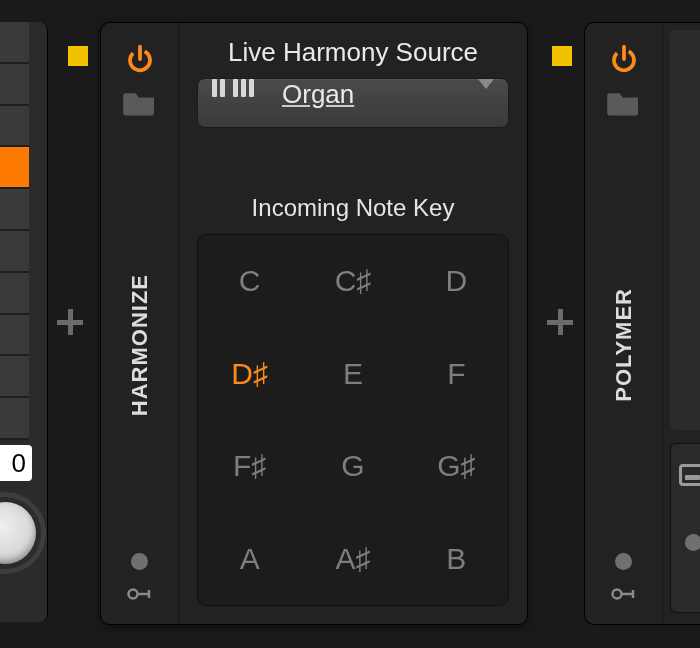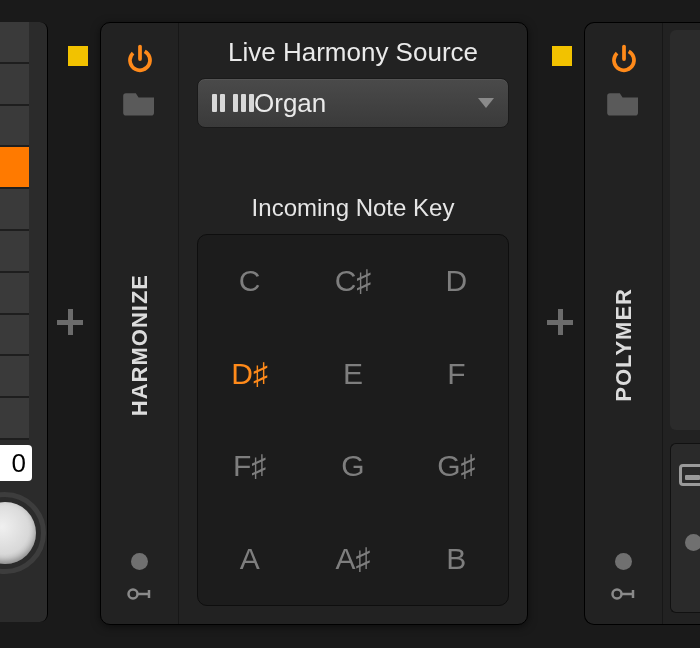--- a/index.html
+++ b/index.html
@@ -131,25 +131,26 @@
     font-size:26px;
     color:#eaeaea;
     font-weight:500;
     margin-bottom:10px;
   }
   .dropdown {
     width:100%; height:50px;
     background: linear-gradient(#4a4a4a,#3a3a3a);
     border:1px solid #1a1a1a;
     border-radius:8px;
-    display:flex; align-items:center;
+    display:flex; align-items:flex-start;
     padding:0 14px;
-    gap:0;
+    gap:28px;
     cursor:pointer;
     box-shadow: inset 0 1px 0 rgba(255,255,255,.06);
+    text-decoration: underline;
   }
   .dd-icon { display:flex; gap:0; }
   .pk { width:5px; height:18px; background:#d8d8d8; border-radius:1px; }
   .pk + .pk { margin-left:3px; }
   .pk-gap { width:8px; }
   .dd-label { font-size:26px; color:#eaeaea; flex:1; }
   .dd-arrow {
     width:0;height:0;
     border-left:8px solid transparent;
     border-right:8px solid transparent;

